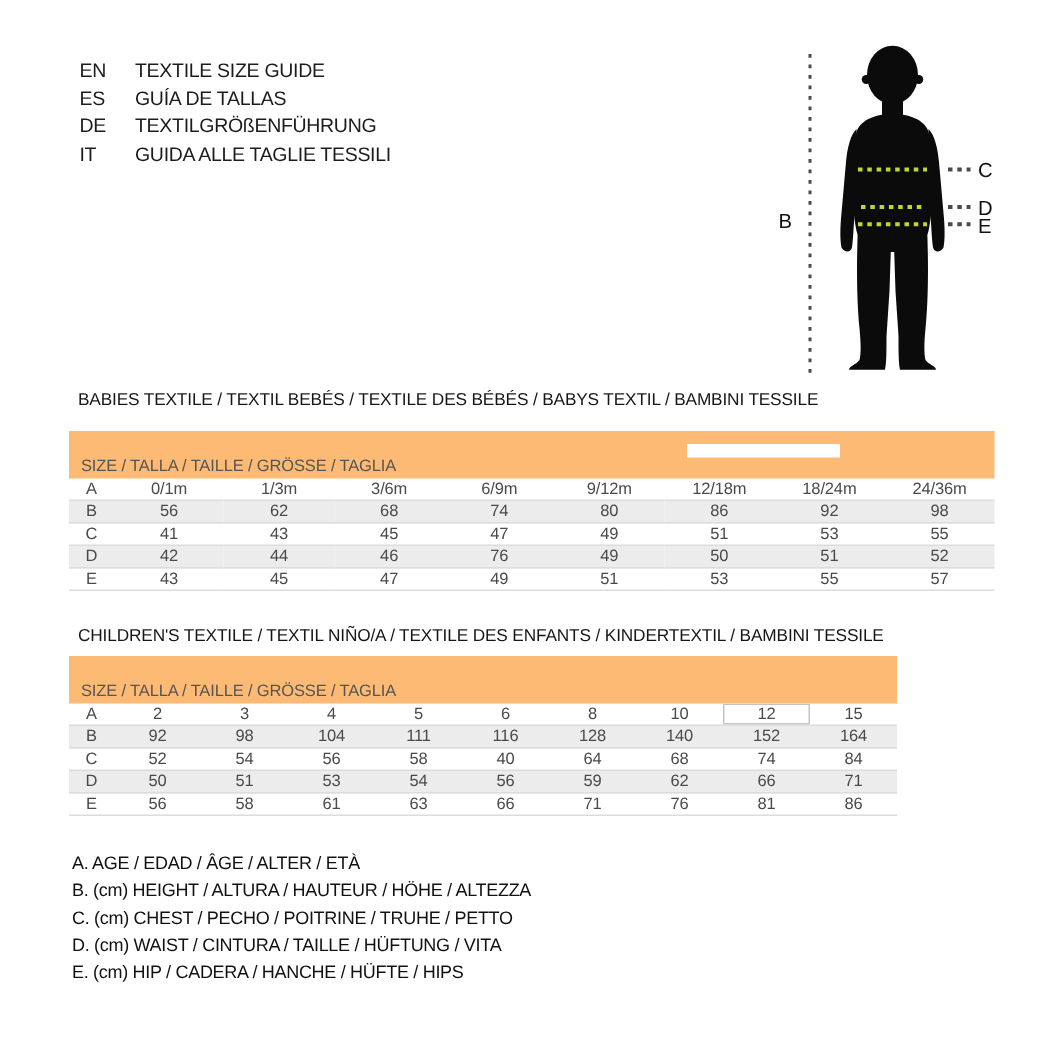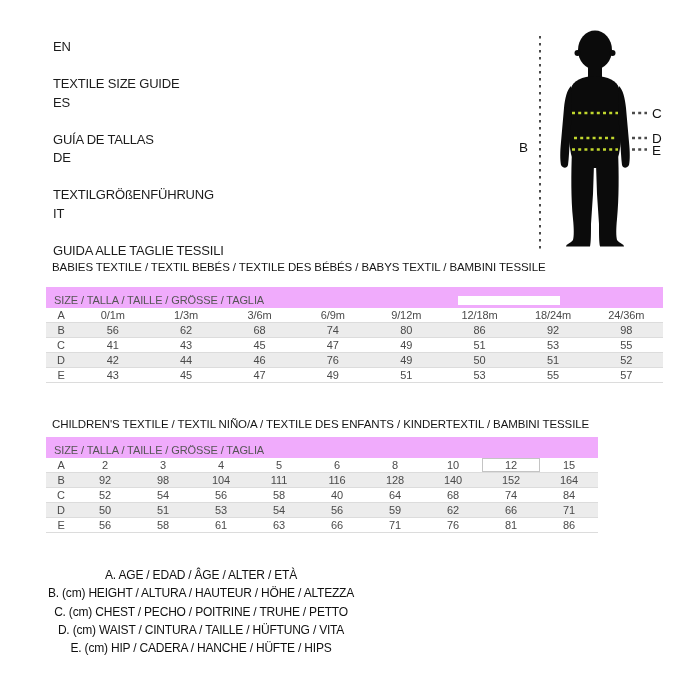--- a/index.html
+++ b/index.html
@@ -3,48 +3,48 @@
 <meta charset="utf-8">
 <style>
   html,body{margin:0;padding:0;}
   body{
     width:700px;height:700px;position:relative;background:#ffffff;
     font-family:"Liberation Sans",sans-serif;color:#1a1a1a;overflow:hidden;
     -webkit-font-smoothing:antialiased;
   }
   
   .langs{position:absolute;left:53px;top:38px;font-size:13px;letter-spacing:-0.2px;color:#1c1c1c;}
-  .lang-row{display:flex;line-height:18.6px;flex-direction:column;}
+  .lang-row{display:flex;line-height:18.6px;}
   .lang-code{width:37px;flex:0 0 37px;}
   
   .figure{position:absolute;left:505px;top:24px;width:175px;height:230px;}
   .figure text{font-family:"Liberation Sans",sans-serif;font-size:13.5px;fill:#111;}
   
   .sec-title{position:absolute;left:52px;font-size:11.5px;font-weight:normal;letter-spacing:-0.1px;color:#161616;white-space:nowrap;}
   .t-babies{top:261px;}
   .t-children{top:418px;}
   
   .size-table{position:absolute;left:46px;border-collapse:collapse;table-layout:fixed;font-size:11px;color:#4a4a4a;letter-spacing:-0.1px;}
   .tbl-babies{top:287px;width:617px;}
   .tbl-children{top:437px;width:552px;}
   .size-table thead th{
-    background:#f0abfc;color:#555;font-weight:normal;text-align:left;
-    height:16px;padding:5px 0 0 8px;position:relative;white-space:nowrap;overflow:visible;
+    background:#fdba74;color:#555;font-weight:normal;text-align:left;
+    height:16px;padding:16px 0 0 8px;position:relative;white-space:nowrap;overflow:visible;
   }
   .size-table tbody th,.size-table tbody td{
     font-weight:normal;text-align:center;height:14px;padding:0;
     border-bottom:1px solid #dcdcdc;
   }
   .size-table tbody tr:nth-child(even){background:#ececec;}
   .col-key{width:30px;}
   .size-table td.hl{background:#fff;box-shadow:inset 0 0 0 1px #c4c4c4;}
   .hdr-notch{position:absolute;left:412px;top:9px;width:102px;height:9px;background:#ffffff;}
   
   .legend{position:absolute;left:48px;top:566px;font-size:12px;letter-spacing:-0.2px;color:#111;}
-  .legend div{line-height:18.3px;white-space:nowrap;text-align:center;}
+  .legend div{line-height:18.3px;white-space:nowrap;}
 </style>
 </head>
 <body>
 
 <div class="langs">
   <div class="lang-row">
     <span class="lang-code">EN</span>
     <span>TEXTILE SIZE GUIDE</span>
   </div>
   <div class="lang-row">

